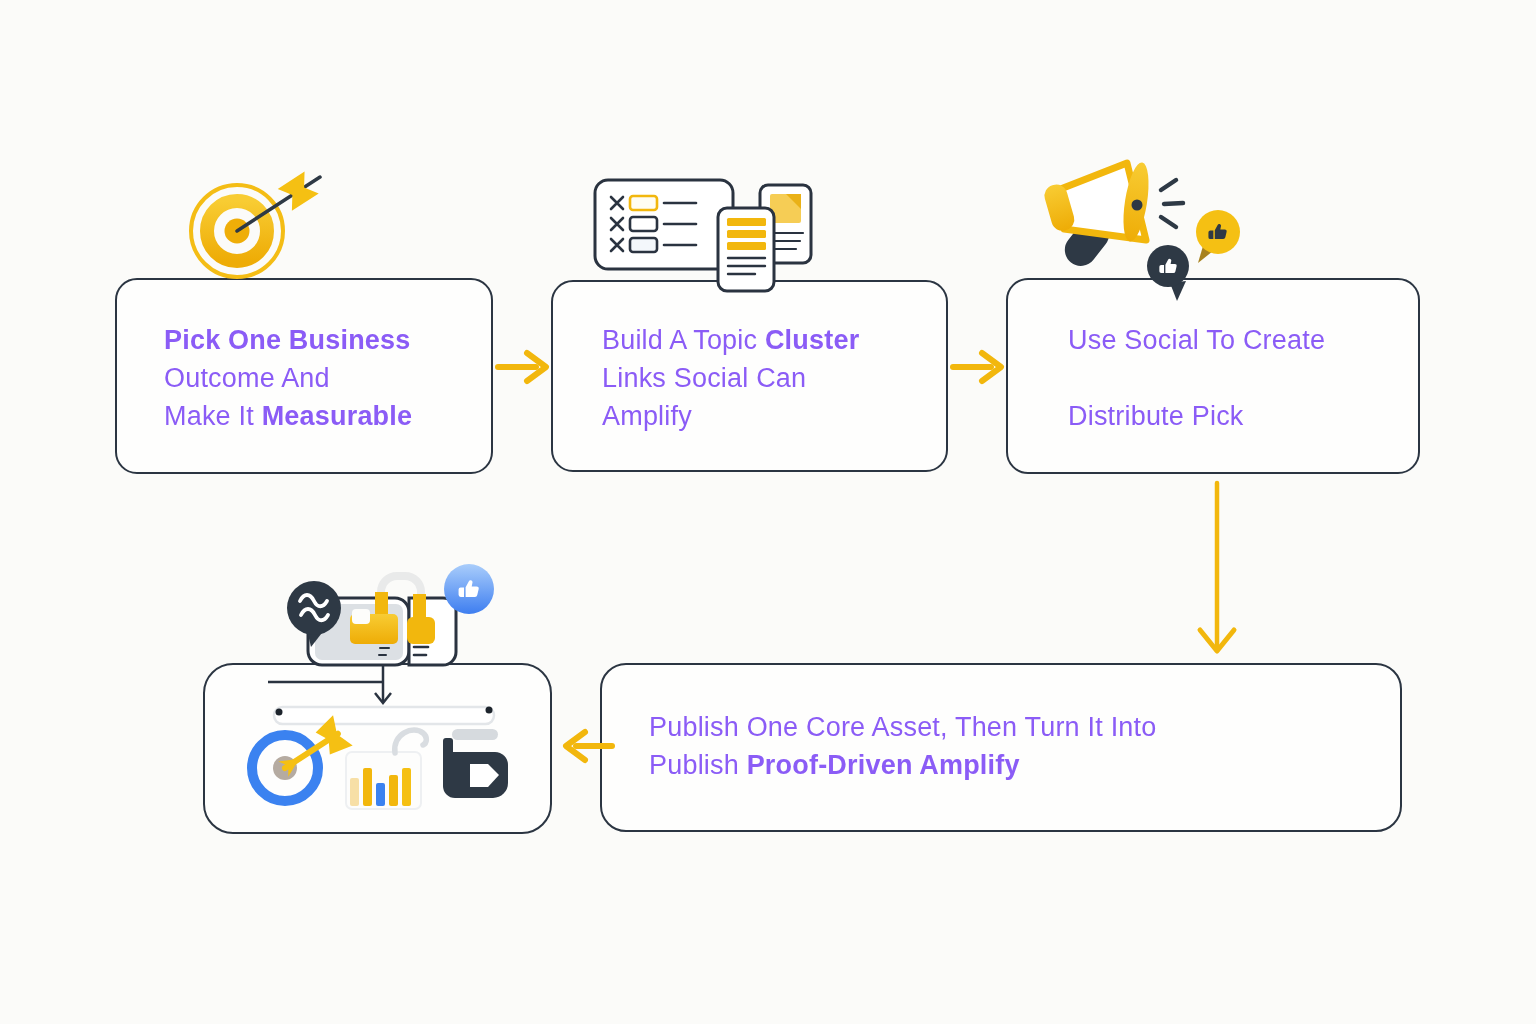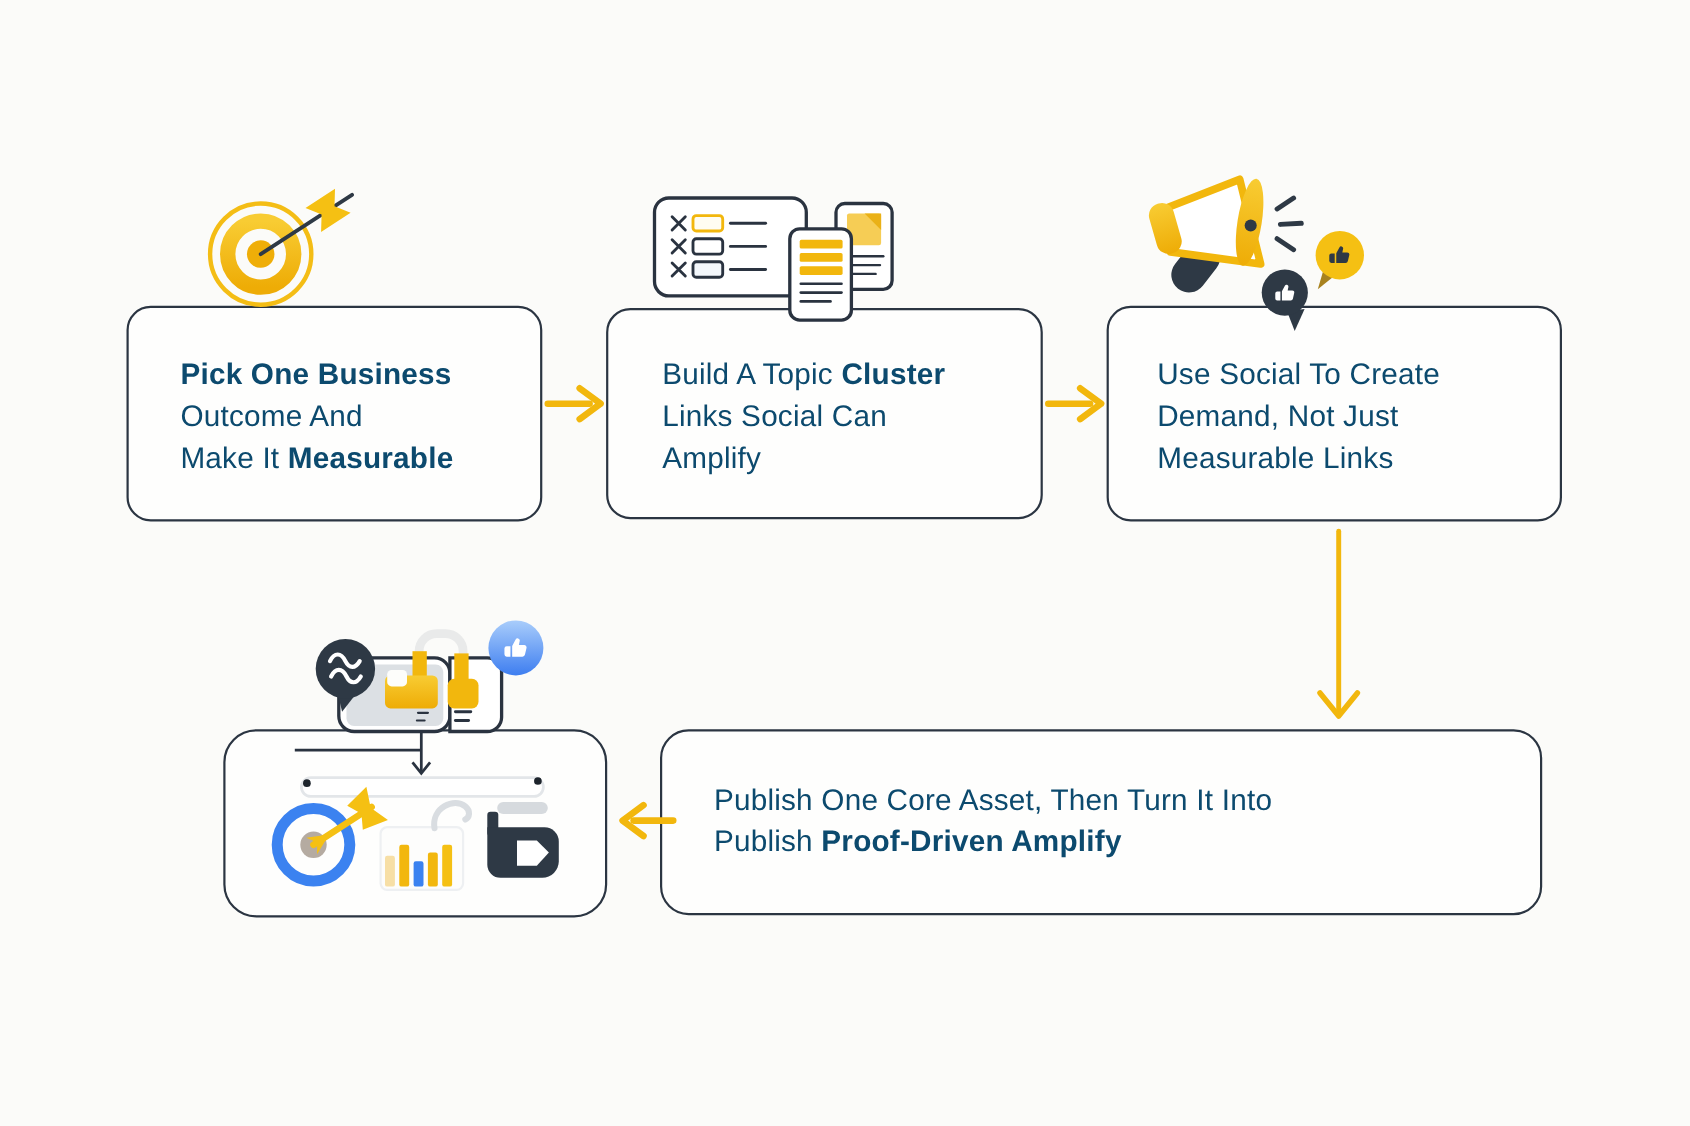--- a/index.html
+++ b/index.html
@@ -11,30 +11,30 @@
   }
   .canvas{position:absolute;inset:0;width:1536px;height:1024px;}
   .step-box{
     position:absolute;
     background:#fefefd;
     border:2.5px solid #2b3542;
     box-sizing:border-box;
     z-index:1;
   }
   .step-text{
-    color:#0c4a6e;
+    color:#8b5cf6;
     font-size:27px;
     line-height:38px;
     letter-spacing:0.2px;
     font-weight:400;
   }
   .seg-b{font-weight:700;}
   #box1{left:115px;top:278px;width:378px;height:196px;border-radius:22px;padding:41px 24px 0 47px;}
   #box2{left:551px;top:280px;width:397px;height:192px;border-radius:22px;padding:39px 24px 0 49px;}
-  #box3{left:1006px;top:278px;width:414px;height:196px;border-radius:22px;padding:41px 24px 0 44px;}
+  #box3{left:1006px;top:278px;width:414px;height:196px;border-radius:22px;padding:41px 24px 0 60px;}
   #box4{left:600px;top:663px;width:802px;height:169px;border-radius:26px;padding:43px 30px 0 47px;}
   #box5{left:203px;top:663px;width:349px;height:171px;border-radius:30px;}
   #icon-layer{
     position:absolute;inset:0;width:1536px;height:1024px;
     z-index:5;pointer-events:none;
   }
 </style>
 </head>
 <body>
 
@@ -52,22 +52,22 @@
     <div class="step-text">
       <span>Build A Topic </span><span class="seg-b">Cluster</span><br>
       <span>Links Social Can</span><br>
       <span>Amplify</span>
     </div>
   </div>
 
   <div class="step-box" id="box3">
     <div class="step-text">
       <span>Use Social To Create</span><br>
-      <span>Demand, Not Just</span><br>
-      <span>Measurable Links</span>
+      <br>
+      <span>Distribute Pick</span>
     </div>
   </div>
 
   <div class="step-box" id="box4">
     <div class="step-text">
       <span>Publish One Core Asset, Then Turn It Into</span><br>
       <span>Publish </span><span class="seg-b">Proof-Driven Amplify</span>
     </div>
   </div>
 

